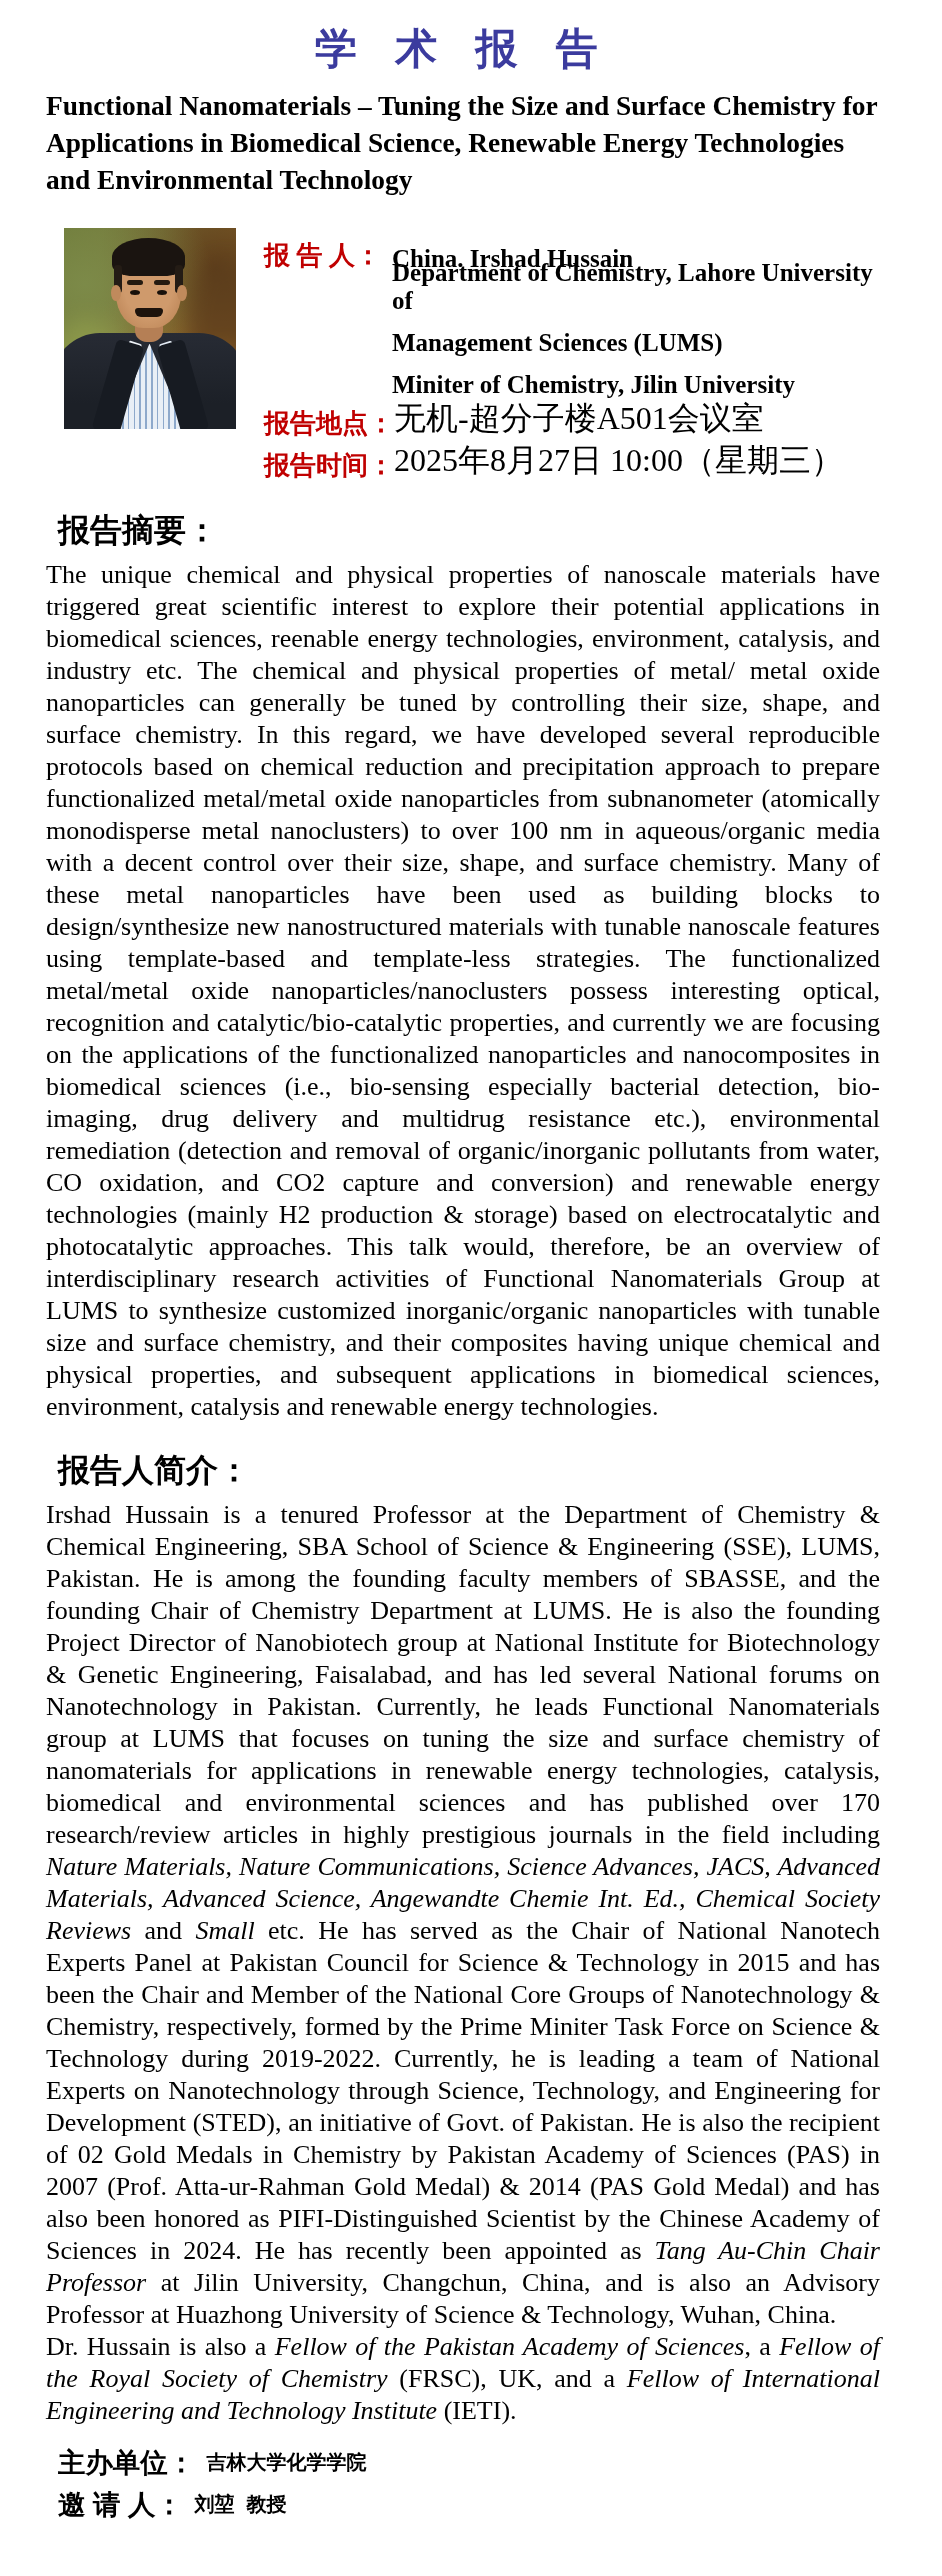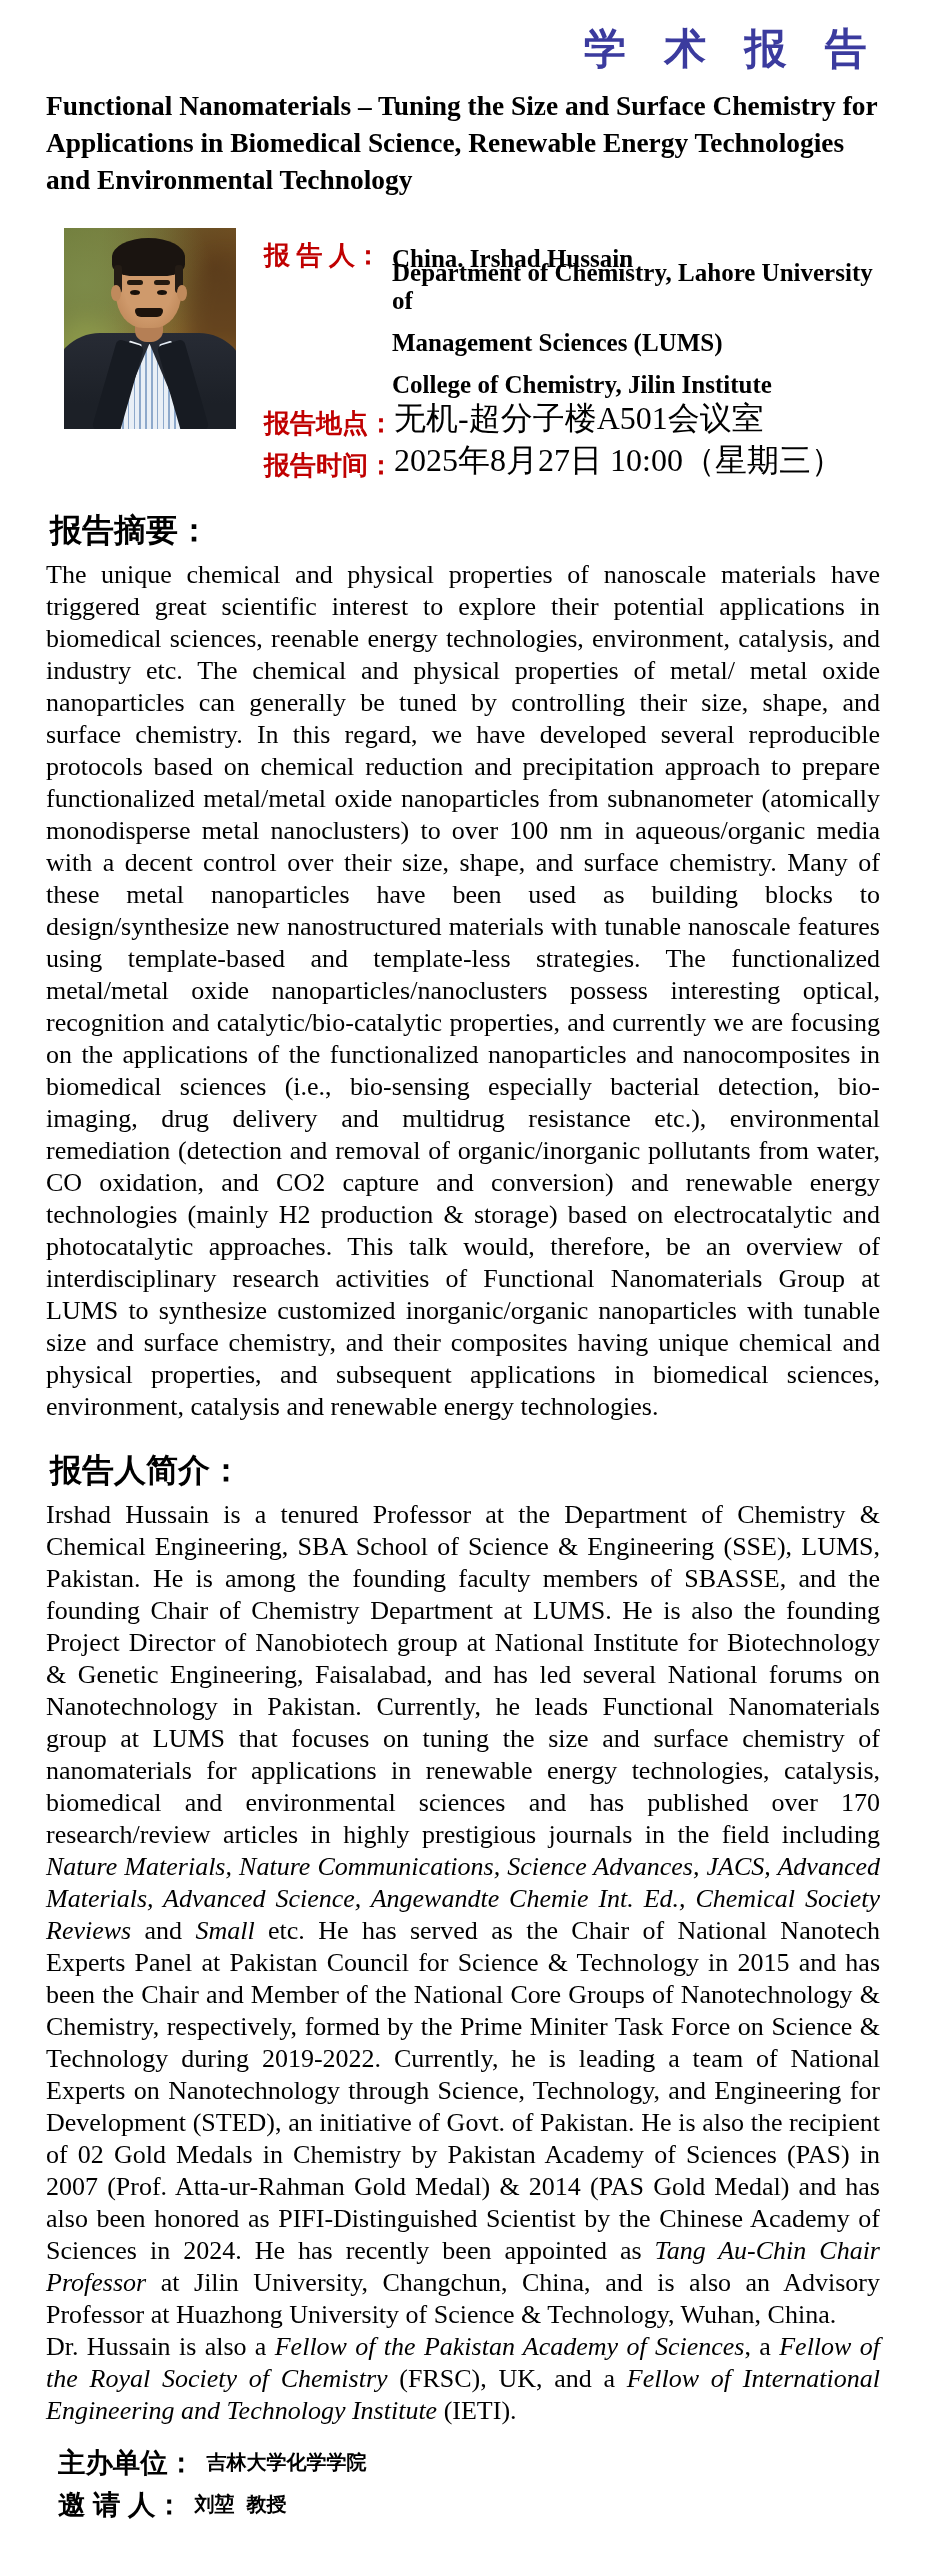--- a/index.html
+++ b/index.html
@@ -10,21 +10,21 @@
     position: relative;
     overflow: hidden;
     font-family: "Liberation Serif", serif;
     color: #000;
   }
   .content { padding: 0 63px 0 46px; }
 
   
   .title-cn {
     margin: 23px 0 0 0;
-    text-align: right;
+    text-align: center;
     font-family: "Liberation Sans", sans-serif;
     font-weight: bold;
     font-size: 42px;
     line-height: 52px;
     letter-spacing: 13.3px;
     color: #3B3B9E;
   }
   .title-en {
     margin-top: 13.3px;
     font-weight: bold;
@@ -81,21 +81,21 @@
     font-family: "Liberation Serif", serif;
     white-space: pre;
   }
   .val-en { font-weight: bold; font-size: 25px; font-family: "Liberation Serif", serif; }
   .val-cn { font-size: 32px; font-family: "Liberation Serif", serif; }
 
   
   .sec-h {
     font-family: "Liberation Sans", sans-serif;
     font-weight: bold; font-size: 32px; line-height: 38px;
-    margin: 28px 0 0 4px; color: #000;
+    margin: 28px 0 0 12px; color: #000;
   }
   .body-text {
     margin: 10px 0 0 0;
     font-size: 26px; line-height: 32px;
     text-align: justify;
     font-family: "Liberation Serif", serif;
   }
   .body-text.follow { margin-top: 0; }
   .it { font-style: italic; }
 
@@ -157,21 +157,21 @@
       <div class="srow">
         <span class="lbl"></span>
         <span class="val-en">Department of Chemistry, Lahore University of</span>
       </div>
       <div class="srow">
         <span class="lbl"></span>
         <span class="val-en">Management Sciences (LUMS)</span>
       </div>
       <div class="srow">
         <span class="lbl"></span>
-        <span class="val-en">College of Chemistry, Jilin Institute</span>
+        <span class="val-en">Miniter of Chemistry, Jilin University</span>
       </div>
       <div class="srow">
         <span class="lbl">报告地点：</span>
         <span class="val-cn">无机-超分子楼A501会议室</span>
       </div>
       <div class="srow">
         <span class="lbl">报告时间：</span>
         <span class="val-cn">2025年8月27日 10:00（星期三）</span>
       </div>
     </div>

